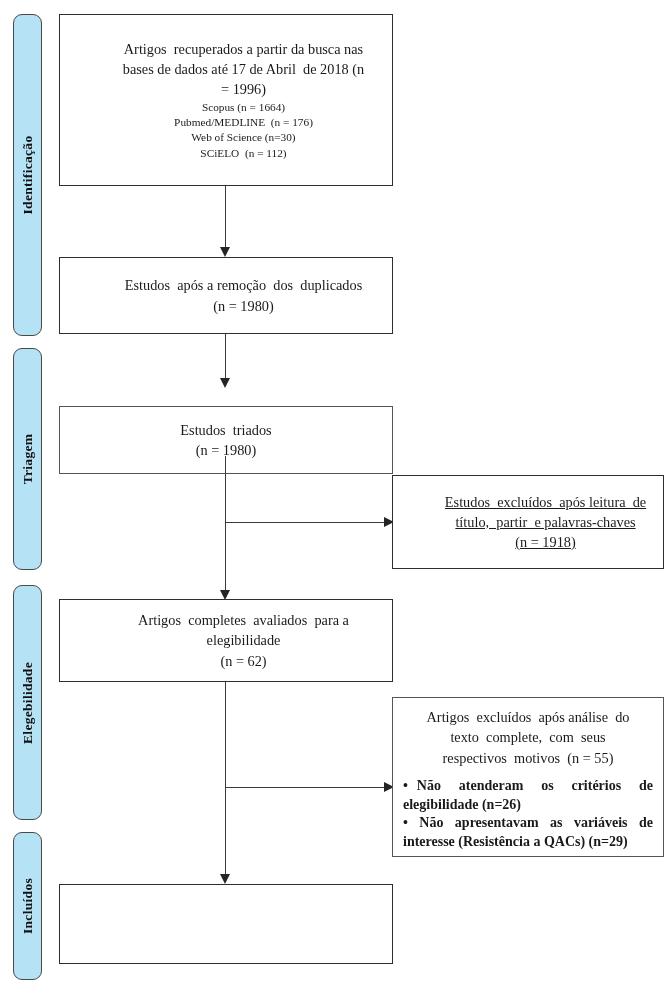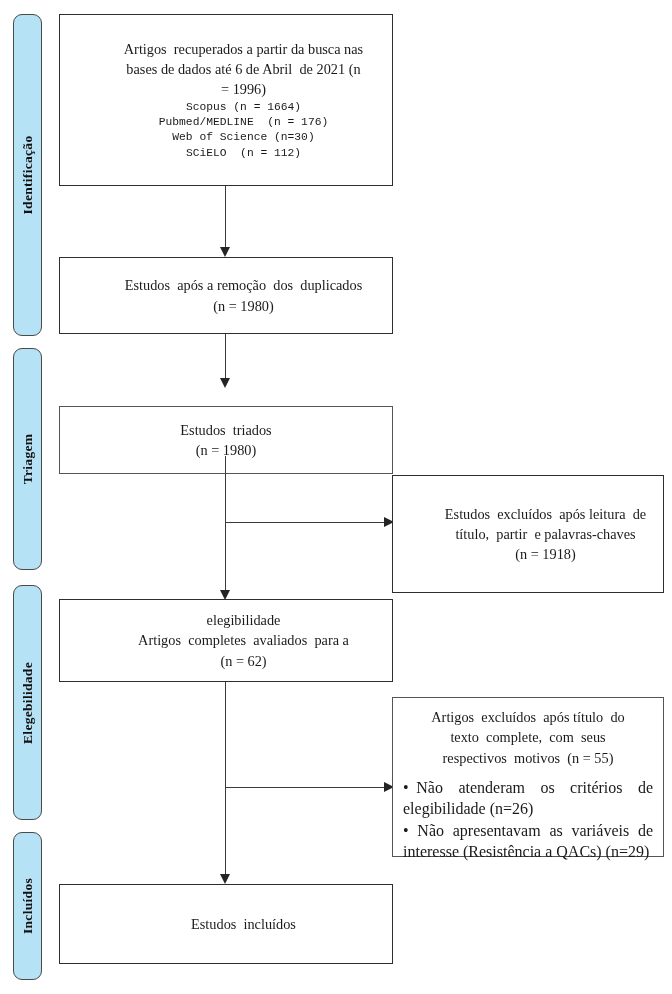--- a/index.html
+++ b/index.html
@@ -62,28 +62,28 @@
     line-height: 1.42;
     white-space: pre-wrap;
   }
   .box .sub-line {
     text-align: center;
     font-size: 11.3px;
     line-height: 1.36;
     white-space: pre-wrap;
   }
   .sub-group {
-    font-family: Liberation Mono, monospace;
   }
   .box .bullet-line {
-    font-size: 16px;
+    font-size: 14px;
     line-height: 1.34;
     text-align: justify;
     text-align-last: left;
     white-space: pre-wrap;
+    font-weight: bold;
   }
   .bullets {
     margin-top: 9px;
   }
 
   
   .vline {
     position: absolute;
     width: 1.4px;
     background: #3b3b3b;
@@ -126,21 +126,21 @@
   <div class="stage-pill" style="left:13px; top:585px; width:29px; height:235px;">
     <span class="stage-label">Elegebilidade</span>
   </div>
 
   <div class="stage-pill" style="left:13px; top:832px; width:29px; height:148px;">
     <span class="stage-label">Incluídos</span>
   </div>
 
   <div class="box heavy" style="left:59px; top:14px; width:334px; height:172px;">
     <div class="line">Artigos  recuperados a partir da busca nas</div>
-    <div class="line">bases de dados até 6 de Abril  de 2021 (n</div>
+    <div class="line">bases de dados até 17 de Abril  de 2018 (n</div>
     <div class="line">= 1996)</div>
     <div class="sub-group">
       <div class="sub-line">Scopus (n = 1664)</div>
       <div class="sub-line">Pubmed/MEDLINE  (n = 176)</div>
       <div class="sub-line">Web of Science (n=30)</div>
       <div class="sub-line">SCiELO  (n = 112)</div>
     </div>
   </div>
 
   <div class="vline" style="left:225px; top:186px; height:63px;"></div>
@@ -158,45 +158,44 @@
     <div class="line">Estudos  triados</div>
     <div class="line">(n = 1980)</div>
   </div>
 
   <div class="vline" style="left:225px; top:456px; height:136px;"></div>
   <div class="arrow-down" style="left:220px; top:590px;"></div>
 
   <div class="hline" style="left:225px; top:522px; width:161px;"></div>
   <div class="arrow-right" style="left:384px; top:517px;"></div>
 
-  <div class="box heavy" style="left:392px; top:475px; width:272px; height:118px;">
+  <div class="box heavy" style="left:392px; top:475px; width:272px; height:94px;text-decoration:underline;">
     <div class="line">Estudos  excluídos  após leitura  de</div>
     <div class="line">título,  partir  e palavras-chaves</div>
     <div class="line">(n = 1918)</div>
   </div>
 
   <div class="box heavy" style="left:59px; top:599px; width:334px; height:83px;">
+    <div class="line">Artigos  completes  avaliados  para a</div>
     <div class="line">elegibilidade</div>
-    <div class="line">Artigos  completes  avaliados  para a</div>
     <div class="line">(n = 62)</div>
   </div>
 
   <div class="vline" style="left:225px; top:682px; height:194px;"></div>
   <div class="arrow-down" style="left:220px; top:874px;"></div>
 
   <div class="hline" style="left:225px; top:787px; width:161px;"></div>
   <div class="arrow-right" style="left:384px; top:782px;"></div>
 
   <div class="box" style="left:392px; top:697px; width:272px; height:160px; justify-content:flex-start; padding-top:9px;">
-    <div class="line">Artigos  excluídos  após título  do</div>
+    <div class="line">Artigos  excluídos  após análise  do</div>
     <div class="line">texto  complete,  com  seus</div>
     <div class="line">respectivos  motivos  (n = 55)</div>
     <div class="bullets">
       <div class="bullet-line">• Não  atenderam  os  critérios  de elegibilidade (n=26)</div>
       <div class="bullet-line">• Não apresentavam as variáveis de interesse (Resistência a QACs) (n=29)</div>
     </div>
   </div>
 
   <div class="box heavy" style="left:59px; top:884px; width:334px; height:80px;">
-    <div class="line">Estudos  incluídos</div>
   </div>
 
 </div>
 
 </body></html>

